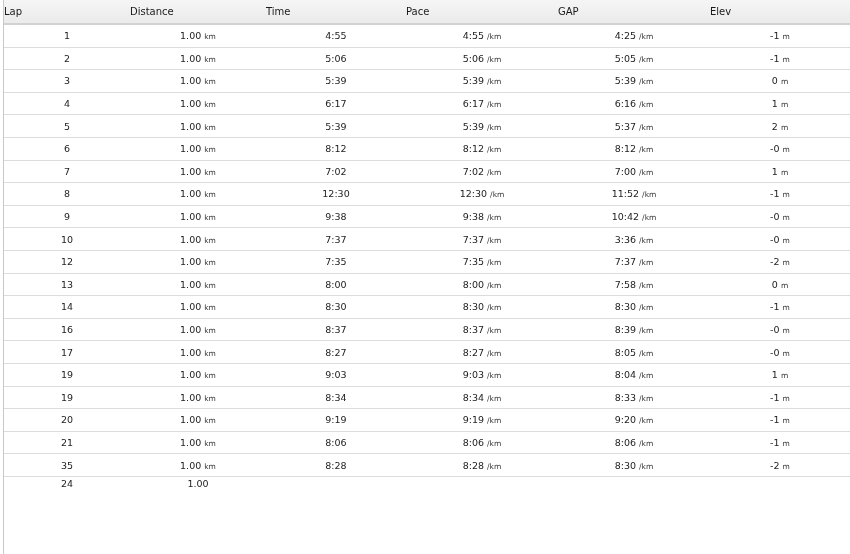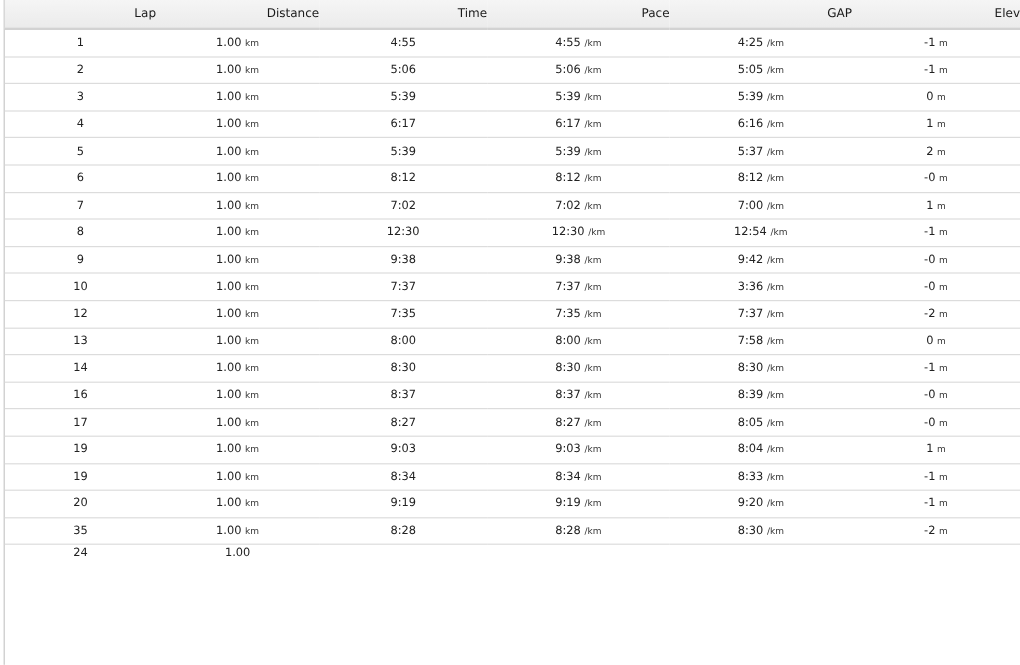--- a/index.html
+++ b/index.html
@@ -36,21 +36,21 @@
     .laps-table col.c-time { width: 140px; }
     .laps-table col.c-pace { width: 152px; }
     .laps-table col.c-gap { width: 152px; }
     .laps-table col.c-elev { width: 140px; }
     .laps-table thead th {
       height: 23px;
       padding: 0;
       font-size: 10px;
       font-weight: normal;
       color: #1a1a1a;
-      text-align: right;
+      text-align: left;
       background: linear-gradient(#f5f5f5, #ebebeb);
       border-bottom: 2px solid #d2d2d2;
       vertical-align: middle;
     }
     .laps-table tbody td {
       height: 21.6px;
       padding: 0;
       font-size: 9.5px;
       text-align: center;
       vertical-align: middle;
@@ -149,29 +149,29 @@
         <td><span>7:02</span></td>
         <td><span>7:02</span> <span class="unit">/km</span></td>
         <td><span>7:00</span> <span class="unit">/km</span></td>
         <td><span>1</span> <span class="unit">m</span></td>
       </tr>
       <tr>
         <td><span>8</span></td>
         <td><span>1.00</span> <span class="unit">km</span></td>
         <td><span>12:30</span></td>
         <td><span>12:30</span> <span class="unit">/km</span></td>
-        <td><span>12:54</span> <span class="unit">/km</span></td>
+        <td><span>11:52</span> <span class="unit">/km</span></td>
         <td><span>-1</span> <span class="unit">m</span></td>
       </tr>
       <tr>
         <td><span>9</span></td>
         <td><span>1.00</span> <span class="unit">km</span></td>
         <td><span>9:38</span></td>
         <td><span>9:38</span> <span class="unit">/km</span></td>
-        <td><span>9:42</span> <span class="unit">/km</span></td>
+        <td><span>10:42</span> <span class="unit">/km</span></td>
         <td><span>-0</span> <span class="unit">m</span></td>
       </tr>
       <tr>
         <td><span>10</span></td>
         <td><span>1.00</span> <span class="unit">km</span></td>
         <td><span>7:37</span></td>
         <td><span>7:37</span> <span class="unit">/km</span></td>
         <td><span>3:36</span> <span class="unit">/km</span></td>
         <td><span>-0</span> <span class="unit">m</span></td>
       </tr>
@@ -233,20 +233,28 @@
       </tr>
       <tr>
         <td><span>20</span></td>
         <td><span>1.00</span> <span class="unit">km</span></td>
         <td><span>9:19</span></td>
         <td><span>9:19</span> <span class="unit">/km</span></td>
         <td><span>9:20</span> <span class="unit">/km</span></td>
         <td><span>-1</span> <span class="unit">m</span></td>
       </tr>
       <tr>
+        <td><span>21</span></td>
+        <td><span>1.00</span> <span class="unit">km</span></td>
+        <td><span>8:06</span></td>
+        <td><span>8:06</span> <span class="unit">/km</span></td>
+        <td><span>8:06</span> <span class="unit">/km</span></td>
+        <td><span>-1</span> <span class="unit">m</span></td>
+      </tr>
+      <tr>
         <td><span>35</span></td>
         <td><span>1.00</span> <span class="unit">km</span></td>
         <td><span>8:28</span></td>
         <td><span>8:28</span> <span class="unit">/km</span></td>
         <td><span>8:30</span> <span class="unit">/km</span></td>
         <td><span>-2</span> <span class="unit">m</span></td>
       </tr>
       <tr class="partial">
         <td><span>24</span></td>
         <td><span>1.00</span></td>

